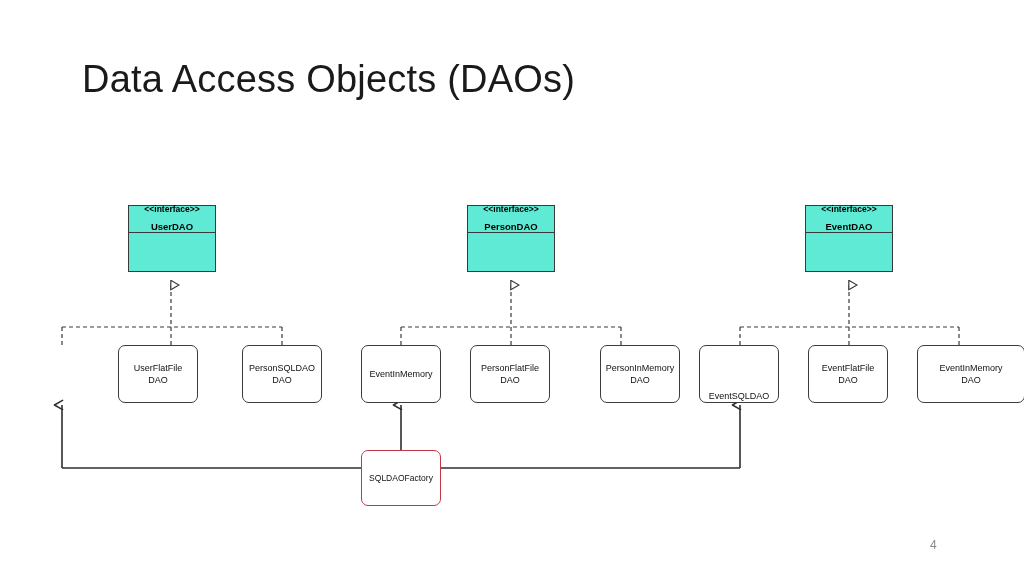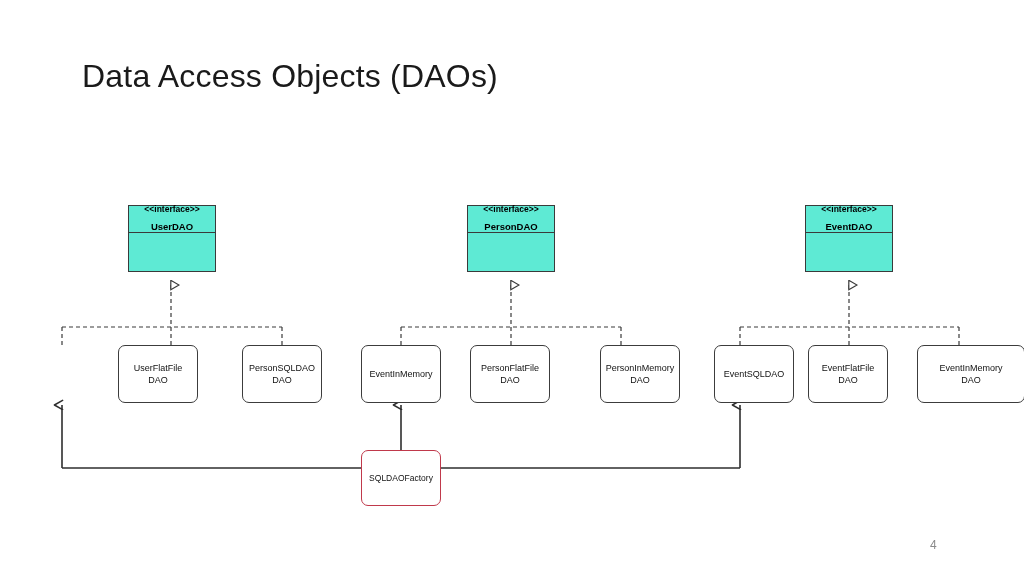--- a/index.html
+++ b/index.html
@@ -14,21 +14,21 @@
     overflow: hidden;
     font-family: "Liberation Sans", sans-serif;
     color: #000000;
   }
 
   
   #slide-title {
     position: absolute;
     left: 82px;
     top: 58px;
-    font-size: 32px;
+    font-size: 38px;
     font-weight: 400;
     letter-spacing: 0.2px;
     color: #1a1a1a;
     white-space: nowrap;
   }
 
   
   #slide-number {
     position: absolute;
     left: 930px;
@@ -229,21 +229,21 @@
     </span>
   </div>
 
   <div class="cls" style="left:600px; top:345px;">
     <span>
       <span>PersonInMemory</span><br>
       <span>DAO</span>
     </span>
   </div>
 
-  <div class="cls" style="left:714px; top:345px;">
+  <div class="cls" style="left:699px; top:345px;align-items:flex-end;">
     <span>
       <span>EventSQLDAO</span>
     </span>
   </div>
 
   <div class="cls" style="left:808px; top:345px;">
     <span>
       <span>EventFlatFile</span><br>
       <span>DAO</span>
     </span>

